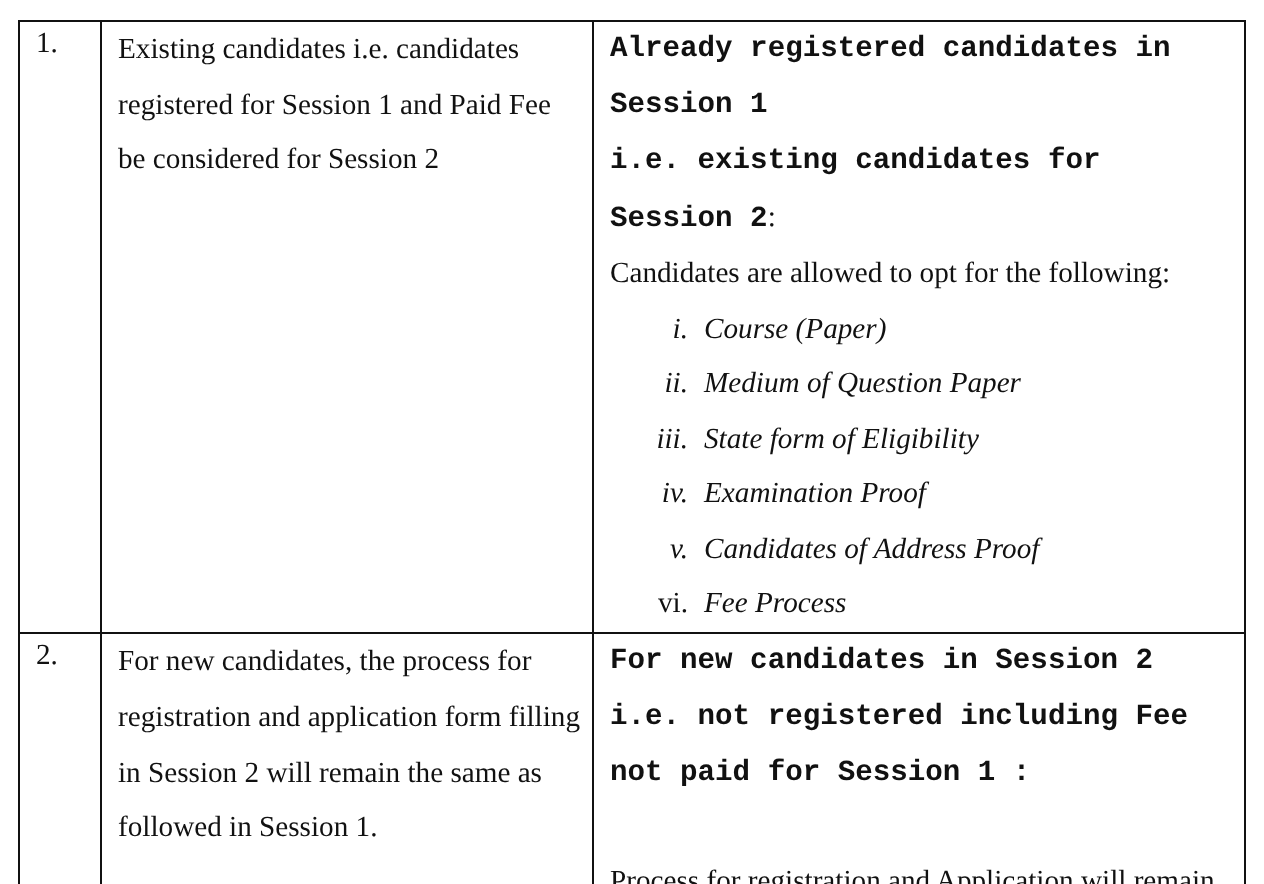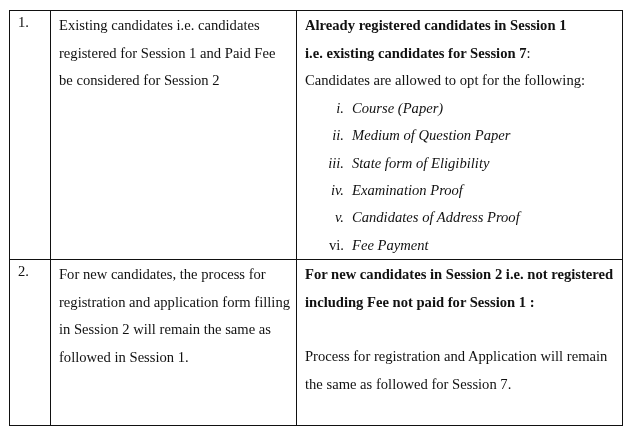--- a/index.html
+++ b/index.html
@@ -8,42 +8,42 @@
     table.doc {
       position: absolute; left: 9px; top: 10px;
       width: 613px; border-collapse: collapse; table-layout: fixed;
       font-size: 14.6px;
     }
     table.doc td { border: 1.3px solid #111; vertical-align: top; padding: 0; }
     col.c1 { width: 41px; } col.c2 { width: 246px; } col.c3 { width: 326px; }
     .num { padding: 3px 0 0 8px !important; }
     .txt { padding: 1px 6px 0 8px !important; line-height: 27.6px; }
     .r1 { height: 248px; } .r2 { height: 166px; }
-    .b { font-weight: bold; }
+    .b { font-weight: bold; font-family: Liberation Mono, monospace; }
     .item { display: flex; line-height: 27.4px; font-style: italic; }
     .item .rn { width: 47px; text-align: right; padding-right: 8px; box-sizing: border-box; flex: 0 0 auto; }
     .item .rn.up { font-style: normal; }
     .gap { height: 27px; }
   </style>
 </head>
 <body>
 
 <table class="doc">
   <colgroup>
       <col class="c1">
       <col class="c2">
       <col class="c3">
     </colgroup>
   <tbody>
       <tr class="r1">
     <td class="num">1.</td>
     <td class="txt">Existing candidates i.e. candidates registered for Session 1 and Paid Fee be considered for Session 2</td>
     <td class="txt">
       <div class="b">Already registered candidates in Session 1</div>
-      <div><span class="b">i.e. existing candidates for Session 7</span><span>:</span></div>
+      <div><span class="b">i.e. existing candidates for Session 2</span><span>:</span></div>
       <div>Candidates are allowed to opt for the following:</div>
       <div class="item">
             <span class="rn">i.</span>
             <span>Course (Paper)</span>
           </div>
       <div class="item">
             <span class="rn">ii.</span>
             <span>Medium of Question Paper</span>
           </div>
       <div class="item">
@@ -53,21 +53,21 @@
       <div class="item">
             <span class="rn">iv.</span>
             <span>Examination Proof</span>
           </div>
       <div class="item">
             <span class="rn">v.</span>
             <span>Candidates of Address Proof</span>
           </div>
       <div class="item">
             <span class="rn up">vi.</span>
-            <span>Fee Payment</span>
+            <span>Fee Process</span>
           </div>
     </td>
   </tr>
   <tr class="r2">
     <td class="num">2.</td>
     <td class="txt">For new candidates, the process for registration and application form filling in Session 2 will remain the same as followed in Session 1.</td>
     <td class="txt">
       <div class="b">For new candidates in Session 2 i.e. not registered including Fee not paid for Session 1 :</div>
       <div class="gap"></div>
       <div>Process for registration and Application will remain the same as followed for Session 7.</div>

